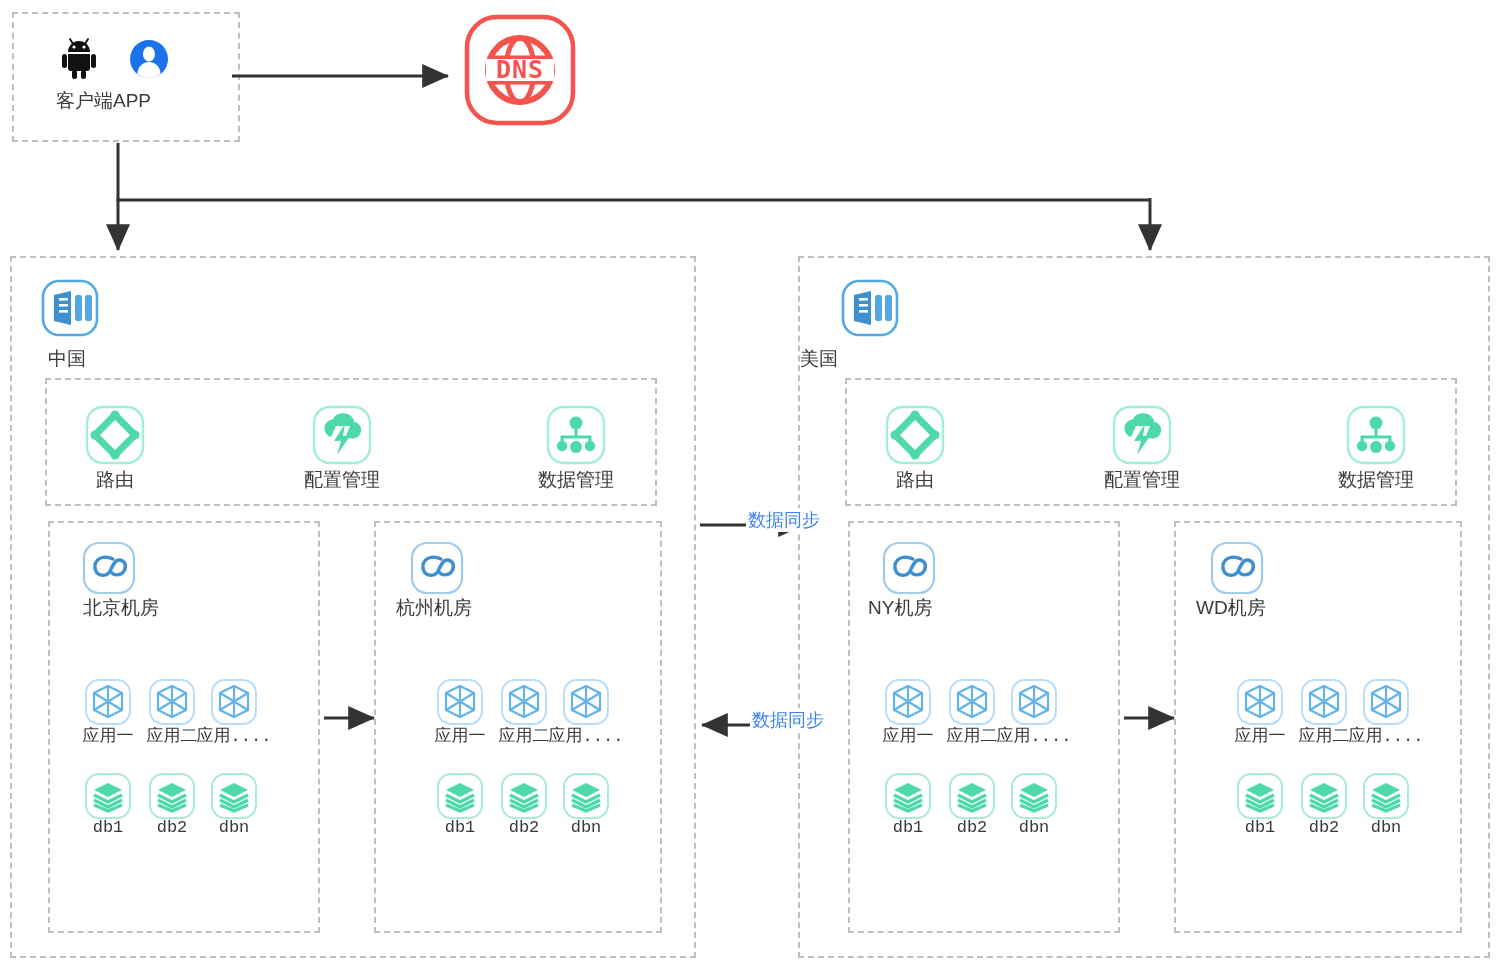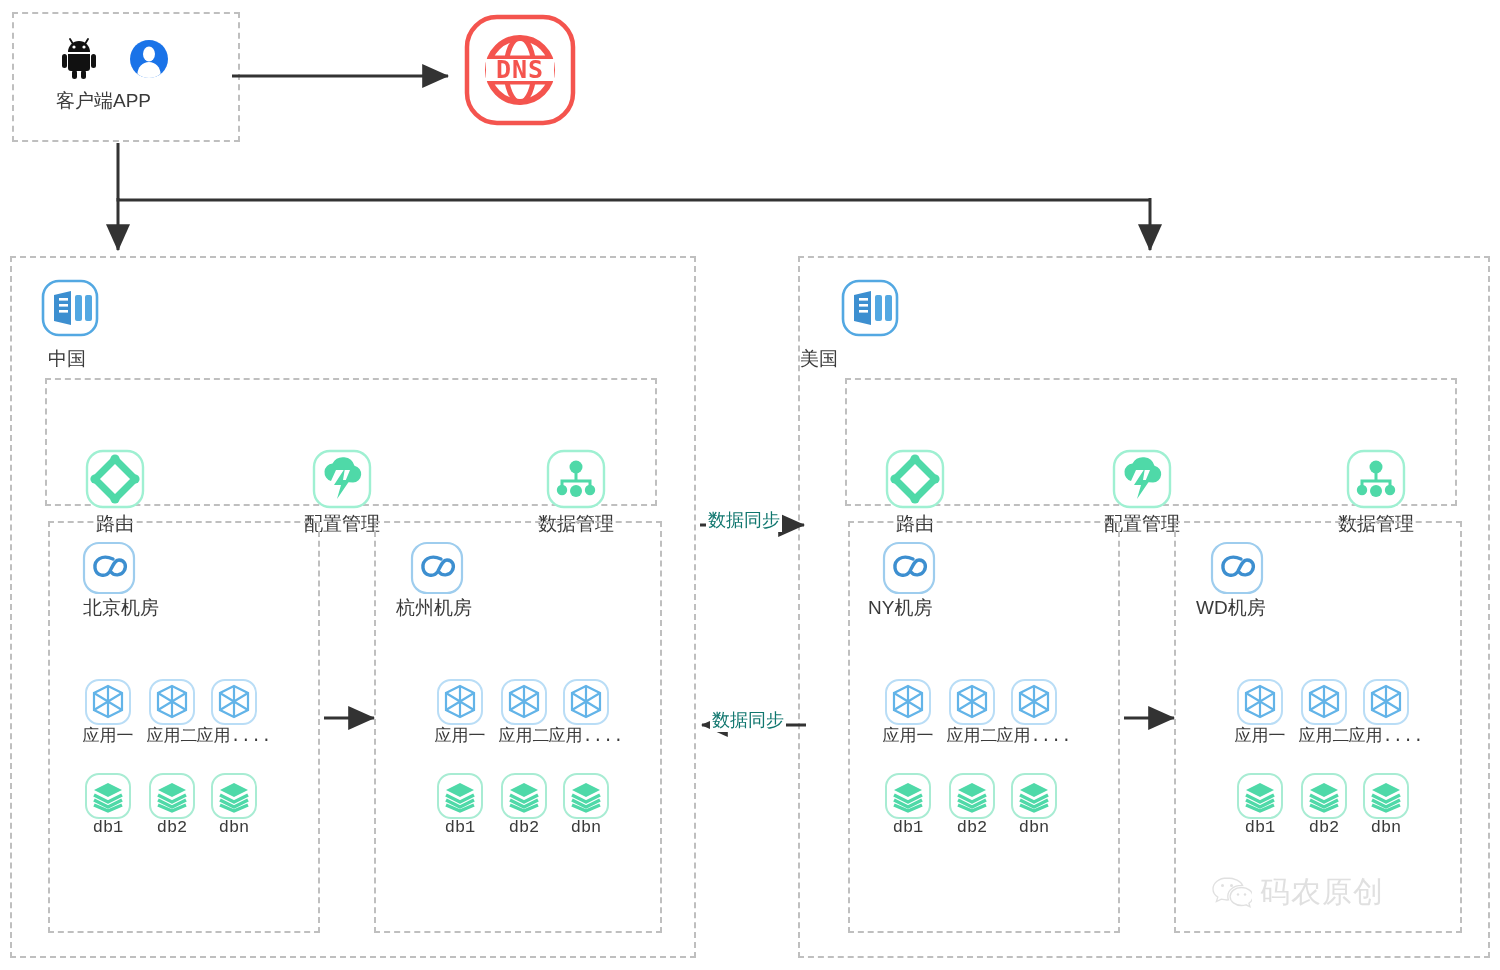--- a/index.html
+++ b/index.html
@@ -45,37 +45,38 @@
   .svc-box { border: 2px dashed #bfbfbf; }
   #svc-cn { left: 45px; top: 378px; width: 612px; height: 128px; }
   #svc-us { left: 845px; top: 378px; width: 612px; height: 128px; }
 
   
   #dc-bj { left: 48px; top: 521px; width: 272px; height: 412px; }
   #dc-hz { left: 374px; top: 521px; width: 288px; height: 412px; }
   #dc-ny { left: 848px; top: 521px; width: 272px; height: 412px; }
   #dc-wd { left: 1174px; top: 521px; width: 288px; height: 412px; }
 
-  .svc-item { position: absolute; text-align: center; margin-top: 44px; }
+  .svc-item { position: absolute; text-align: center; }
   .svc-item .lbl-ctr {
     position: absolute; left: 50%; transform: translateX(-50%);
     top: 62px; font-size: 19px; color: #3a3a3a; white-space: nowrap;
   }
 
   .node { position: absolute; text-align: center; font-family: Liberation Mono, monospace; }
   .node .cap {
     position: absolute; left: 50%; transform: translateX(-50%);
     top: 46px; font-size: 17px; color: #3a3a3a; white-space: nowrap;
   }
 
   .sync-label {
     position: absolute;
     font-size: 18px;
-    color: #0f766e;
+    color: #3b82f6;
     white-space: nowrap;
+    margin-left: 40px;
   }
 
   #watermark {
     position: absolute;
     left: 1212px; top: 872px;
     display: flex; align-items: center; gap: 8px;
     opacity: 0.30;
     color: #9a9a9a;
     font-size: 30px;
     letter-spacing: 1px;
@@ -451,27 +452,14 @@
   <svg class="conn" style="left:698px; top:512px;" width="110" height="26">
     <line x1="2" y1="13" x2="106" y2="13" stroke="#333" stroke-width="3" marker-end="url(#arrowhead)"></line>
   </svg>
   <div class="sync-label" style="left:706px; top:508px; background:#fff; padding:0 2px;">数据同步</div>
 
   <svg class="conn" style="left:698px; top:712px;" width="110" height="26">
     <line x1="4" y1="13" x2="108" y2="13" stroke="#333" stroke-width="3" marker-start="url(#arrowhead-l)"></line>
   </svg>
   <div class="sync-label" style="left:710px; top:708px; background:#fff; padding:0 2px;">数据同步</div>
 
-  <div id="watermark">
-    <svg width="40" height="34" viewBox="0 0 40 34">
-      <path d="M15 2 C7 2 1 7 1 13 c0 3.3 1.9 6.2 4.8 8.1 L4.4 25.6 L9.3 23.2 c1.8 .5 3.7 .8 5.7 .8 c.5 0 1 0 1.5 -.06
-               C16 22.8 15.8 21.6 15.8 20.4 C15.8 14.2 22 9.4 29.4 9.4 c.4 0 .8 0 1.2 .04 C29 5.2 22.6 2 15 2 z" fill="none" stroke="#9a9a9a" stroke-width="1.3"></path>
-      <circle cx="10.5" cy="9.5" r="1.5" fill="#9a9a9a"></circle>
-      <circle cx="19.5" cy="9.5" r="1.5" fill="#9a9a9a"></circle>
-      <path d="M29.5 11.5 c-6.3 0 -11.4 4 -11.4 9 c0 5 5.1 9 11.4 9 c1.6 0 3.1 -.25 4.5 -.7 l4 2 l-1.1 -3.6
-               c2.4 -1.6 4 -4 4 -6.7 c0 -5 -5.1 -9 -11.4 -9 z" fill="none" stroke="#9a9a9a" stroke-width="1.3"></path>
-      <circle cx="26" cy="18.5" r="1.2" fill="#9a9a9a"></circle>
-      <circle cx="33" cy="18.5" r="1.2" fill="#9a9a9a"></circle>
-    </svg>
-    <span>码农原创</span>
-  </div>
 
 </div>
 
 </body></html>

